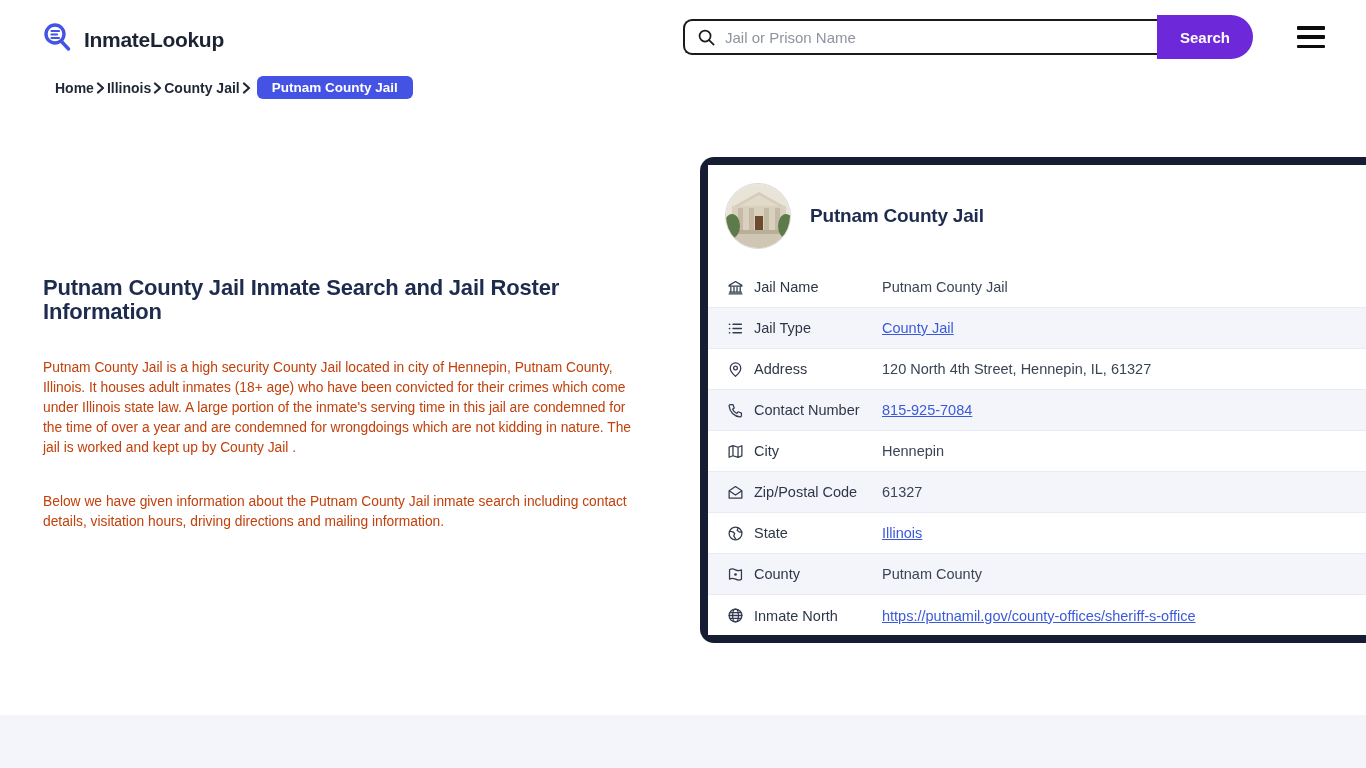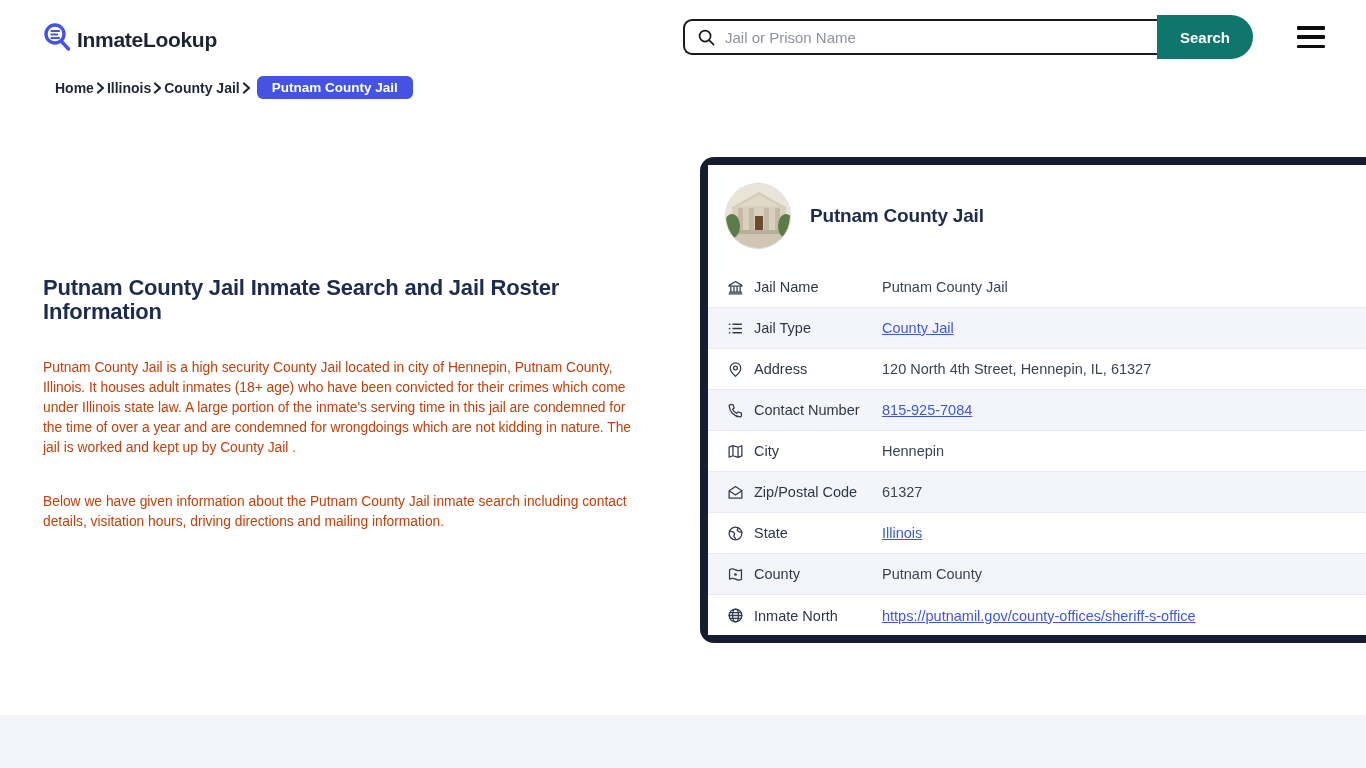--- a/index.html
+++ b/index.html
@@ -6,38 +6,38 @@
   html,body { width:1366px; height:768px; }
   body {
     font-family:"Liberation Sans", sans-serif;
     background:#ffffff;
     position:relative;
     overflow:hidden;
     color:#3a4454;
   }
 
   
-  .logo { position:absolute; left:40px; top:20px; display:flex; align-items:center; gap:1px; cursor:pointer; }
+  .logo { position:absolute; left:40px; top:20px; display:flex; align-items:center; gap:8px; cursor:pointer; }
   .logo-text { font-size:21px; font-weight:700; color:#1c2333; letter-spacing:-0.3px; }
 
   .search-wrap { position:absolute; left:683px; top:15px; width:570px; height:44px; display:flex; align-items:center; }
   .search-box {
     height:36px; flex:1; display:flex; align-items:center;
     border:2px solid #1a1a1a; border-right:0;
     border-radius:9px 0 0 9px; background:#fff; padding-left:12px;
   }
   .search-box svg { flex:0 0 auto; }
   .search-input {
     border:0; outline:none; flex:1; height:100%; margin-left:9px;
     font-size:15px; font-family:"Liberation Sans", sans-serif; color:#333;
   }
   .search-input::placeholder { color:#8e949e; }
   .search-btn {
     height:44px; width:96px; border:0; cursor:pointer;
-    background:#0f766e; color:#fff; font-weight:700; font-size:15px;
+    background:#6d28d9; color:#fff; font-weight:700; font-size:15px;
     font-family:"Liberation Sans", sans-serif;
     border-radius:0 22px 22px 0;
   }
   .hamburger { position:absolute; left:1297px; top:26px; width:28px; height:22px; cursor:pointer;
     display:flex; flex-direction:column; justify-content:space-between; }
   .hamburger span { display:block; height:3.5px; background:#0c0c0c; border-radius:1px; }
 
   
   .breadcrumb { position:absolute; left:55px; top:76px; display:flex; align-items:center; gap:2px; font-size:14px; }
   .crumb { color:#1f2736; font-weight:600; text-decoration:none; cursor:pointer; }

